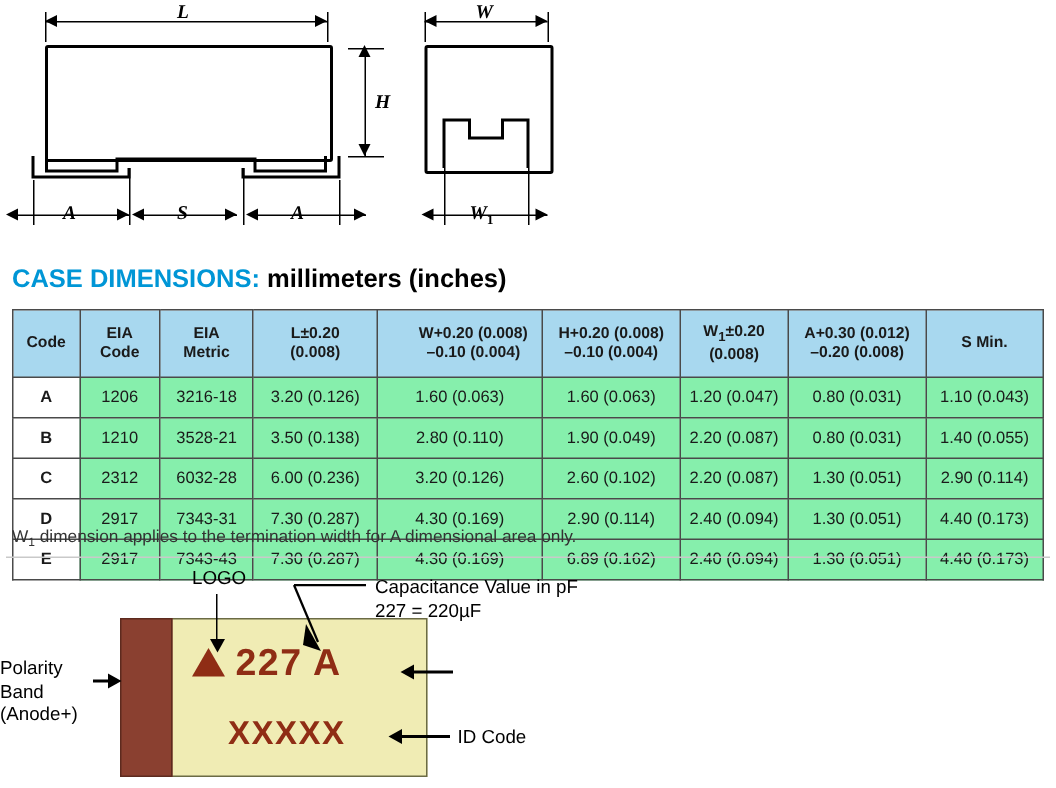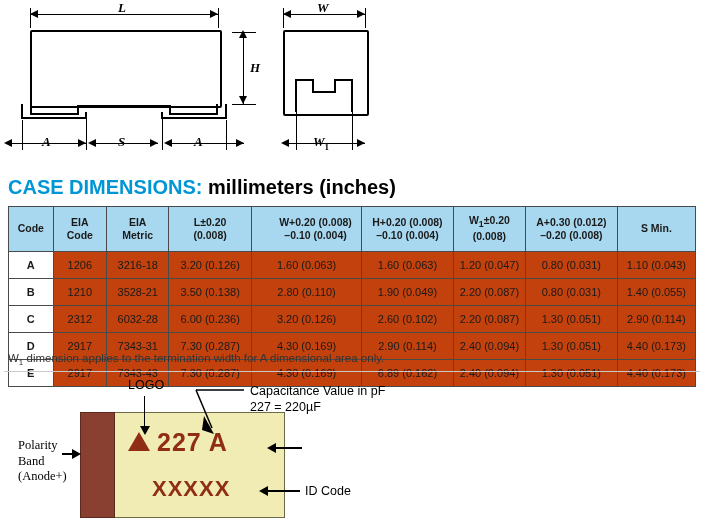--- a/index.html
+++ b/index.html
@@ -72,21 +72,21 @@
     border: 2px solid #000;
     background: #fff;
     border-radius: 2px;
   }
 
   
   .case-title {
     position: absolute;
     left: 8px;
     top: 176px;
-    font-size: 20px;
+    font-size: 17px;
     font-weight: bold;
   }
   .case-title .blue {
     color: #0096d6;
   }
   .case-title .black {
     color: #000;
   }
 
   
@@ -109,21 +109,21 @@
   table.dims thead th {
     background: #a8d8ef;
     font-weight: bold;
     font-size: 10.5px;
     padding: 4px 2px;
     line-height: 1.25;
     height: 36px;
   }
   table.dims tbody td {
     padding: 4px 2px;
-    background: #c2410c;
+    background: #86efac;
     height: 18px;
   }
   table.dims tbody td.code {
     font-weight: bold;
     background: #ffffff;
   }
   .note {
     position: absolute;
     left: 8px;
     top: 352px;
@@ -437,21 +437,21 @@
       <polygon points="204,40 214,58 202,54" fill="#000"></polygon>
     </svg>
 
     <div class="mk-line" style="left:276px; top:71px; width:26px; height:1.5px;"></div>
     <div class="mk-arrow-l" style="left:267px; top:67px;"></div>
 
     <div class="mk-label" style="left:305px; top:108px; white-space:nowrap;">ID Code</div>
     <div class="mk-line" style="left:268px; top:114px; width:32px; height:1.5px;"></div>
     <div class="mk-arrow-l" style="left:259px; top:110px;"></div>
 
-    <div class="mk-label" style="left:18px; top:62px; white-space:nowrap;font-family:Liberation Serif, serif;">
+    <div class="mk-label" style="left:0; top:62px; white-space:nowrap;">
       <span>Polarity</span><br>
       <span>Band</span><br>
       <span>(Anode+)</span>
     </div>
     <div class="mk-line" style="left:62px; top:77px; width:12px; height:1.5px;"></div>
     <div class="mk-arrow-r" style="left:72px; top:73px;"></div>
   </div>
 
 </div>
 

